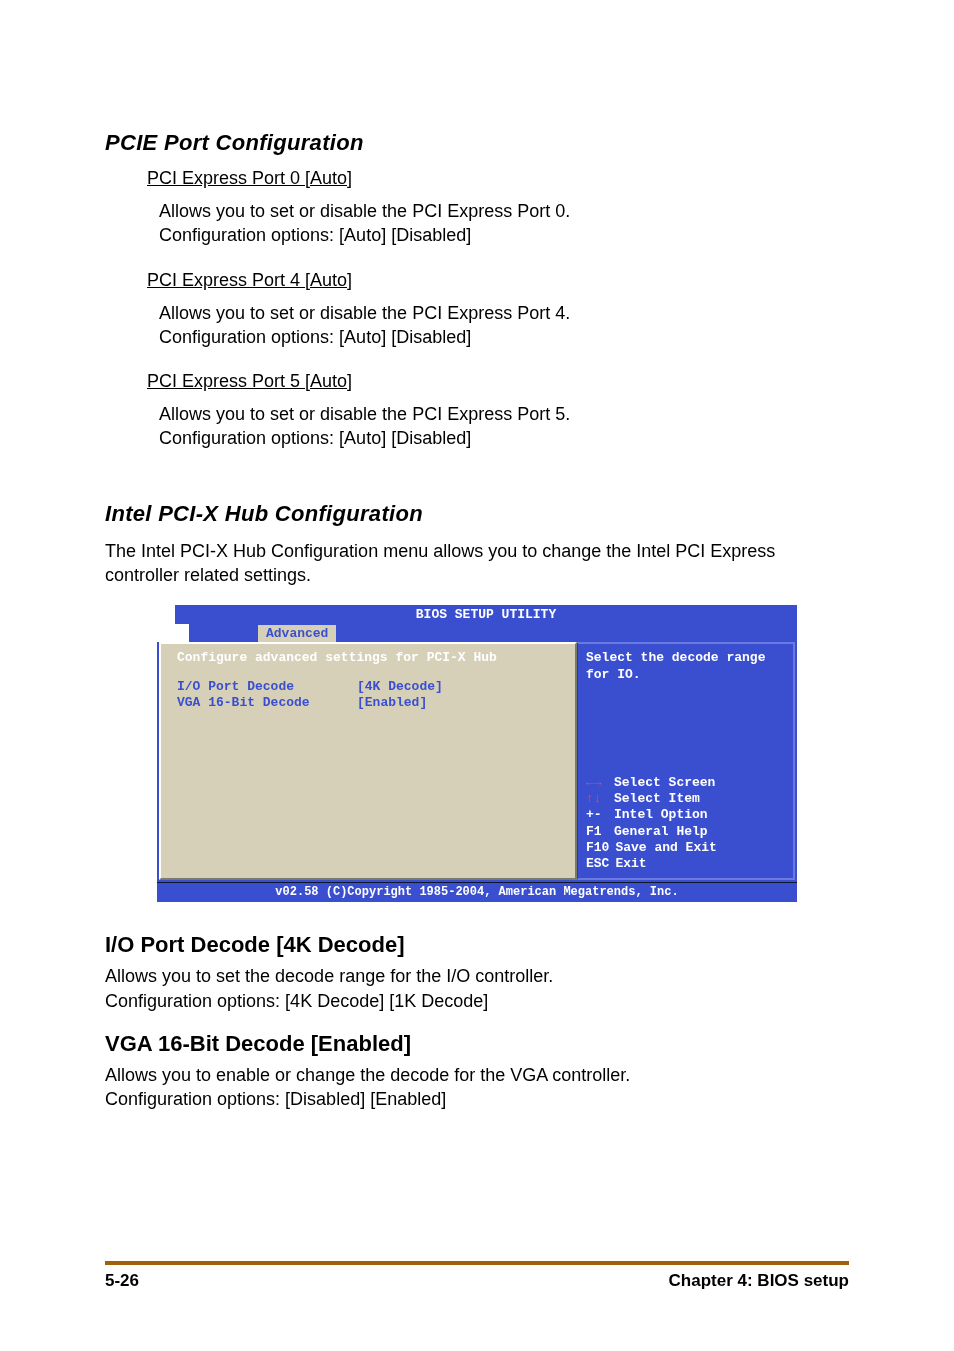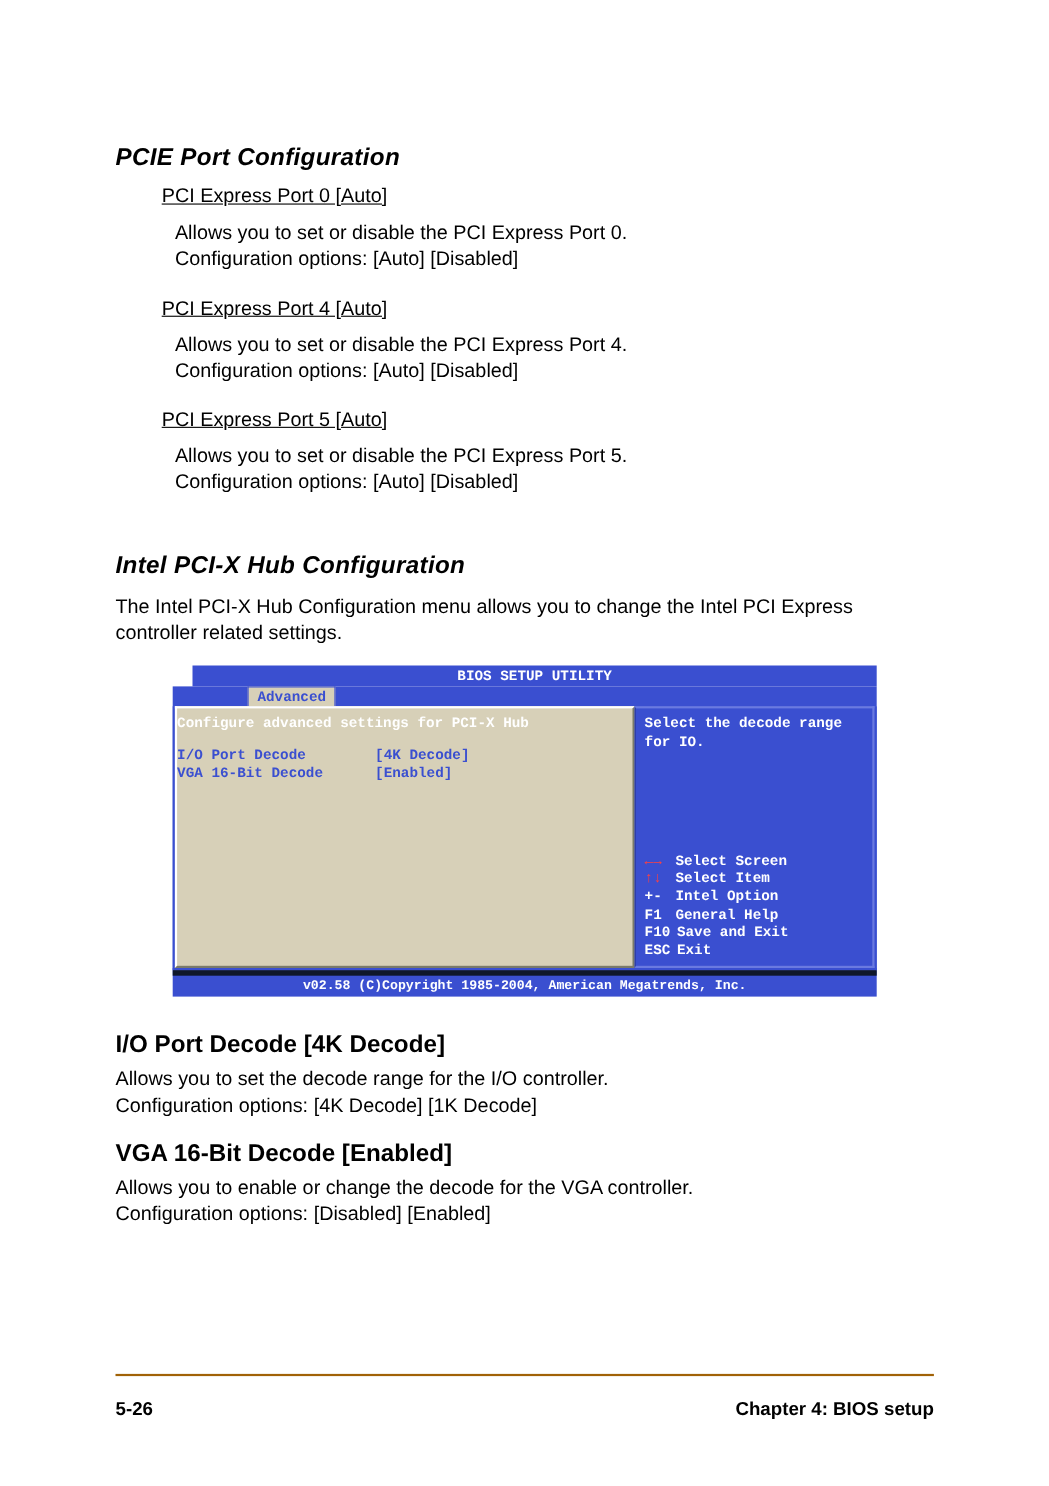--- a/index.html
+++ b/index.html
@@ -65,20 +65,21 @@
   .bios .titlebar-inner {
     color: #fff;
     font-weight: bold;
   }
   .bios .tabbar {
     background: #3a4fd0;
     padding: 0 0 0 68px;
     height: 18px;
     display: flex;
     align-items: flex-end;
+    margin-left: 32px;
   }
   .bios .tab {
     background: #d7d0b8;
     color: #3a4fd0;
     padding: 1px 8px;
     border: 1px solid #3a4fd0;
     border-bottom: none;
     font-weight: bold;
   }
   .bios .body {
@@ -87,21 +88,21 @@
     border-top: none;
     background: #3a4fd0;
     height: 240px;
   }
   .bios .left {
     flex: 1;
     background: #d7d0b8;
     border: 2px solid #fff;
     border-right-color: #7a7a6a;
     border-bottom-color: #7a7a6a;
-    padding: 6px 0;
+    padding: 6px 16px;
     color: #3a4fd0;
     line-height: 1.25;
   }
   .bios .left .white { color: #fff; }
   .bios .right {
     width: 218px;
     background: #3a4fd0;
     border: 2px solid #6a7ae0;
     border-left: 1px solid #2a3aa0;
     padding: 6px 8px;
@@ -109,38 +110,38 @@
     line-height: 1.25;
     display: flex;
     flex-direction: column;
     justify-content: space-between;
   }
   .bios .footer {
     background: #3a4fd0;
     text-align: center;
     color: #fff;
     padding: 2px 0 3px 0;
-    border-top: 5px solid #0f172a;
+    border-top: 1px solid #0f172a;
     font-size: 12px;
   }
   .bios .row { display: flex; }
   .bios .row .lbl { width: 180px; }
   .bios .keys { display: flex; flex-direction: column; gap: 0; }
   .bios .keyline { display: flex; gap: 6px; }
   .bios .sym { color: #fff; min-width: 22px; }
   .bios .red { color: #ff4040; }
 
   
   .page-footer {
     position: absolute;
     bottom: 60px;
     left: 105px;
     right: 105px;
-    border-top: 2px solid #a16207;
-    padding-top: 20px;
+    border-top: 4px solid #a16207;
+    padding-top: 6px;
     display: flex;
     justify-content: space-between;
     font-size: 17px;
   }
   .page-footer .fl { font-weight: bold; font-family: Arial, Helvetica, sans-serif; }
   .page-footer .fr { font-weight: bold; font-family: Arial, Helvetica, sans-serif; margin-left: 19px; }
 </style>
 </head>
 <body>
 

